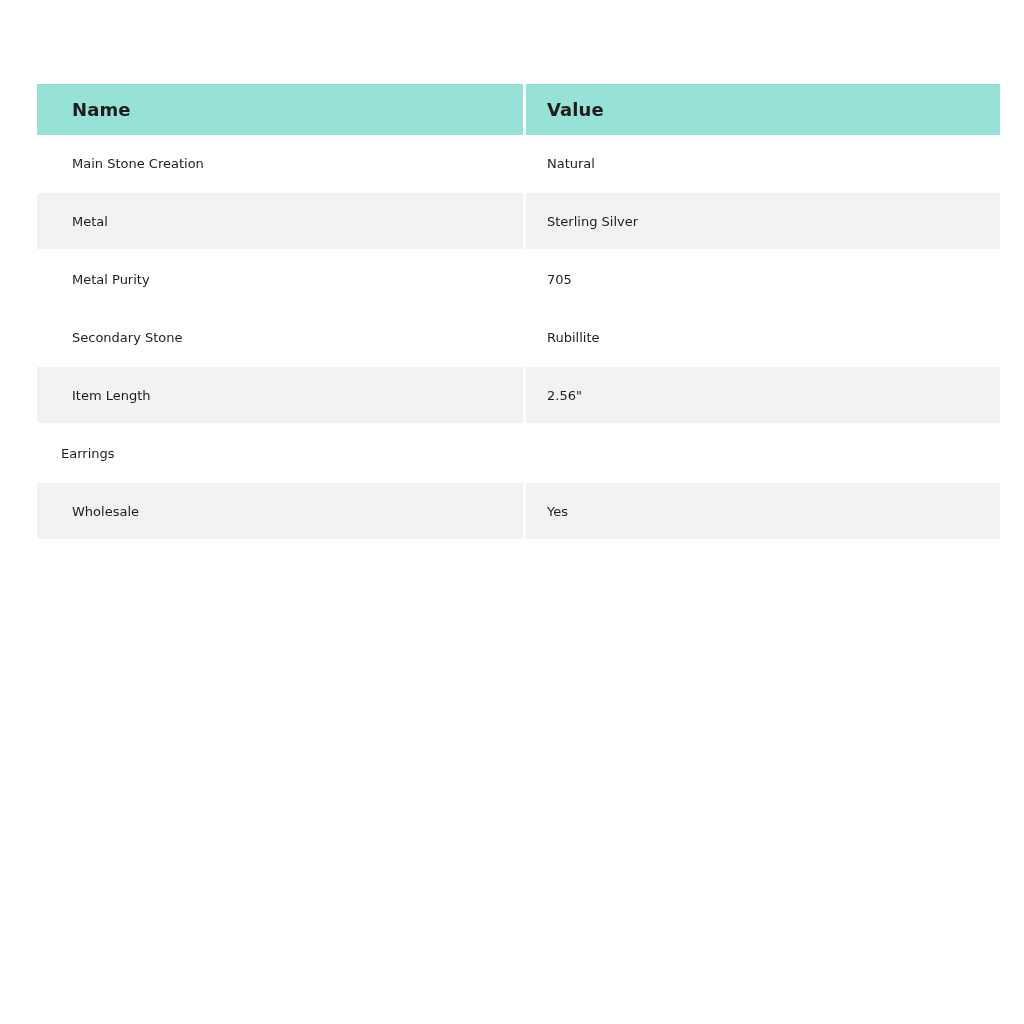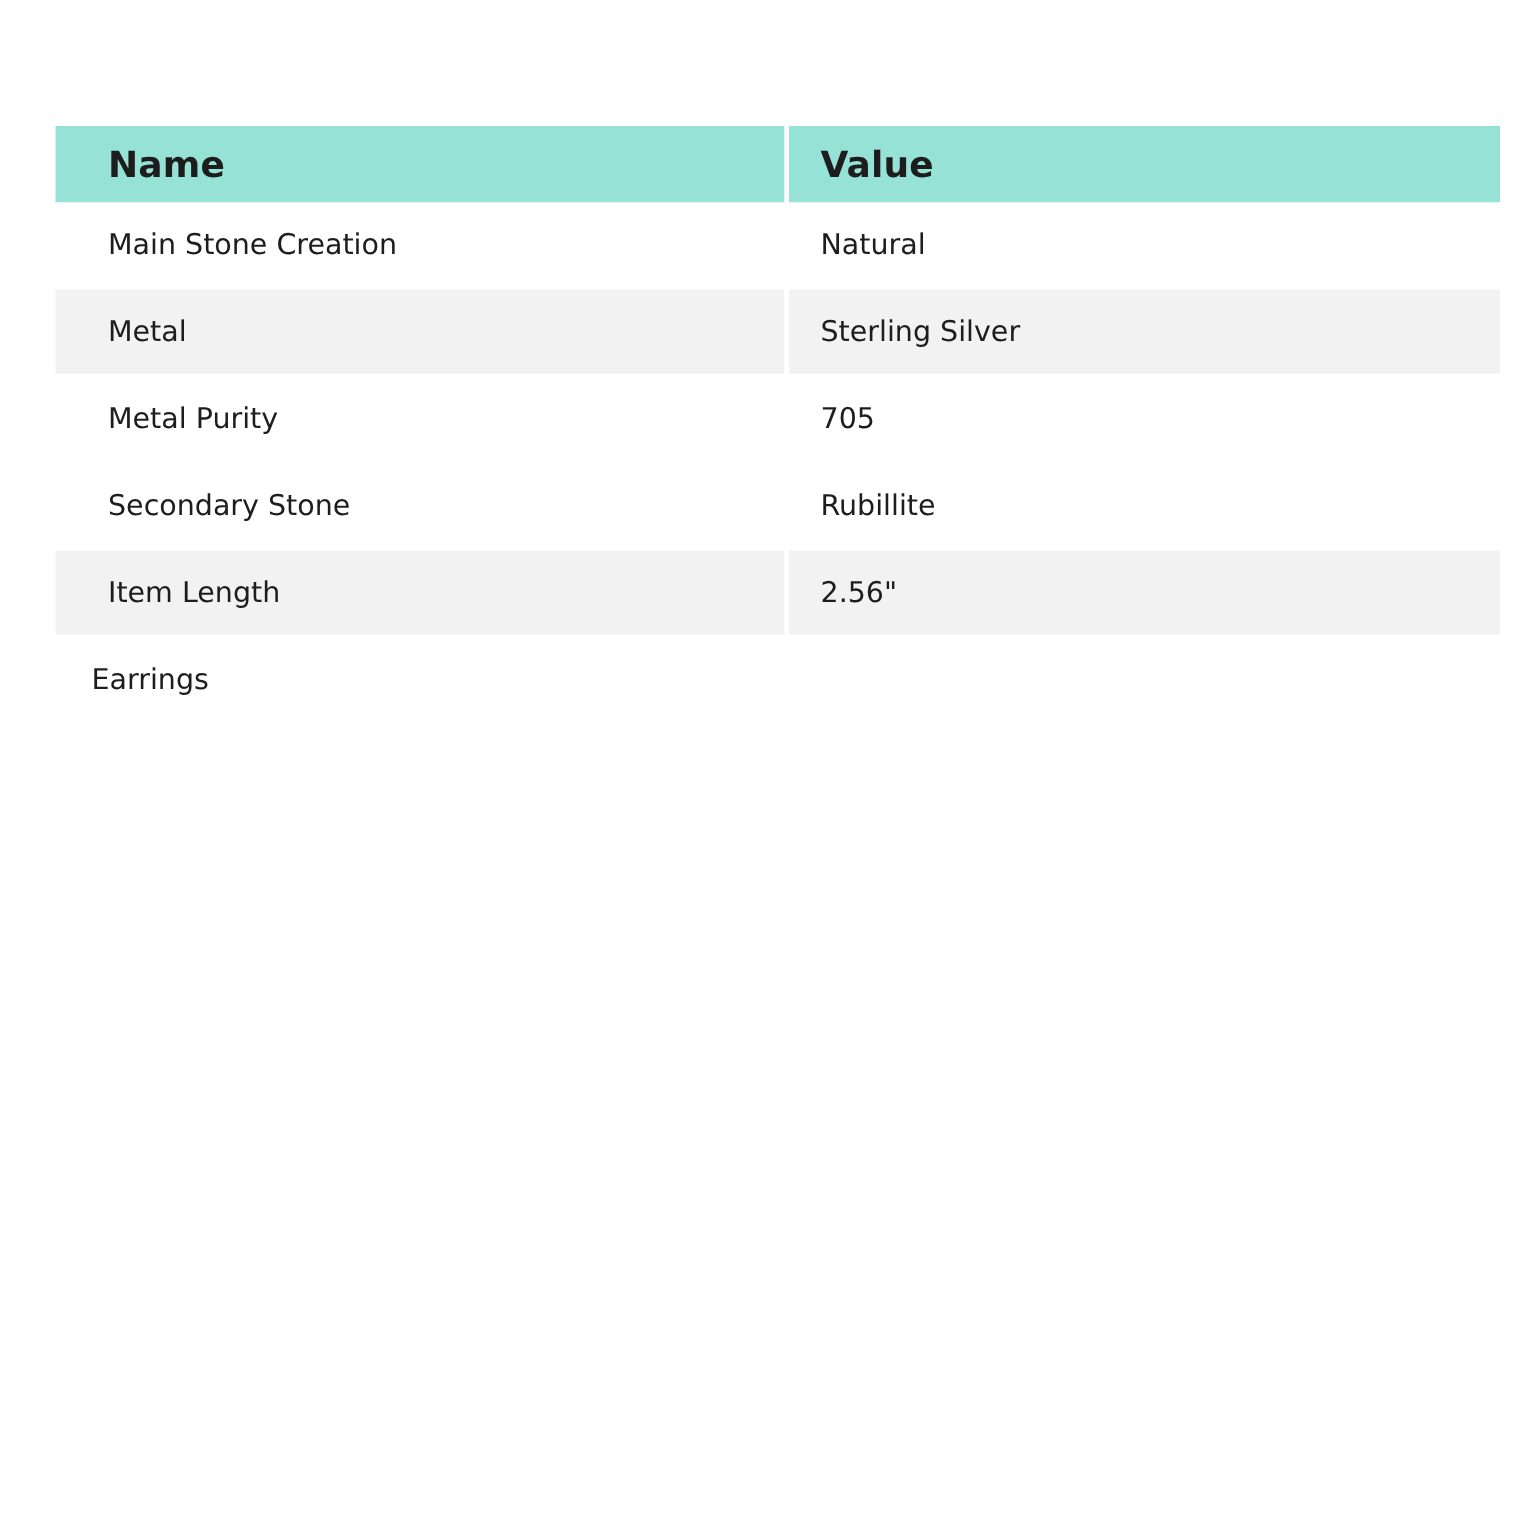--- a/index.html
+++ b/index.html
@@ -36,30 +36,30 @@
     background: #ffffff;
   }
   .cell.value-col {
     width: 474px;
     flex: 1;
     padding-left: 21px;
     text-align: center;
   }
   .header-row {
     height: 51px;
-    font-size: 24px;
+    font-size: 18px;
     font-weight: 600;
     letter-spacing: 0.1px;
   }
   .header-row .cell {
     background: var(--header-bg, #96e2d7);
   }
   .data-row {
     height: 58px;
-    font-size: 19px;
+    font-size: 13px;
     font-weight: 400;
     border-bottom: 2px solid #ffffff;
   }
   .data-row.odd .cell  { background: #ffffff; }
   .data-row.even .cell { background: var(--stripe-bg, #f2f2f2); }
 </style>
 </head>
 <body>
 
 <div class="spec-table">
@@ -100,15 +100,20 @@
       <div class="cell name-col">Item Length</div>
       <div class="col-gap"></div>
       <div class="cell value-col">2.56"</div>
     </div>
 
     <div class="t-row data-row odd">
       <div class="col-gap"></div>
       <div class="cell value-col">Earrings</div>
     </div>
 
+    <div class="t-row data-row even">
+      <div class="cell name-col">Wholesale</div>
+      <div class="col-gap"></div>
+      <div class="cell value-col">Yes</div>
+    </div>
   </div>
 
 </div>
 
 </body></html>

